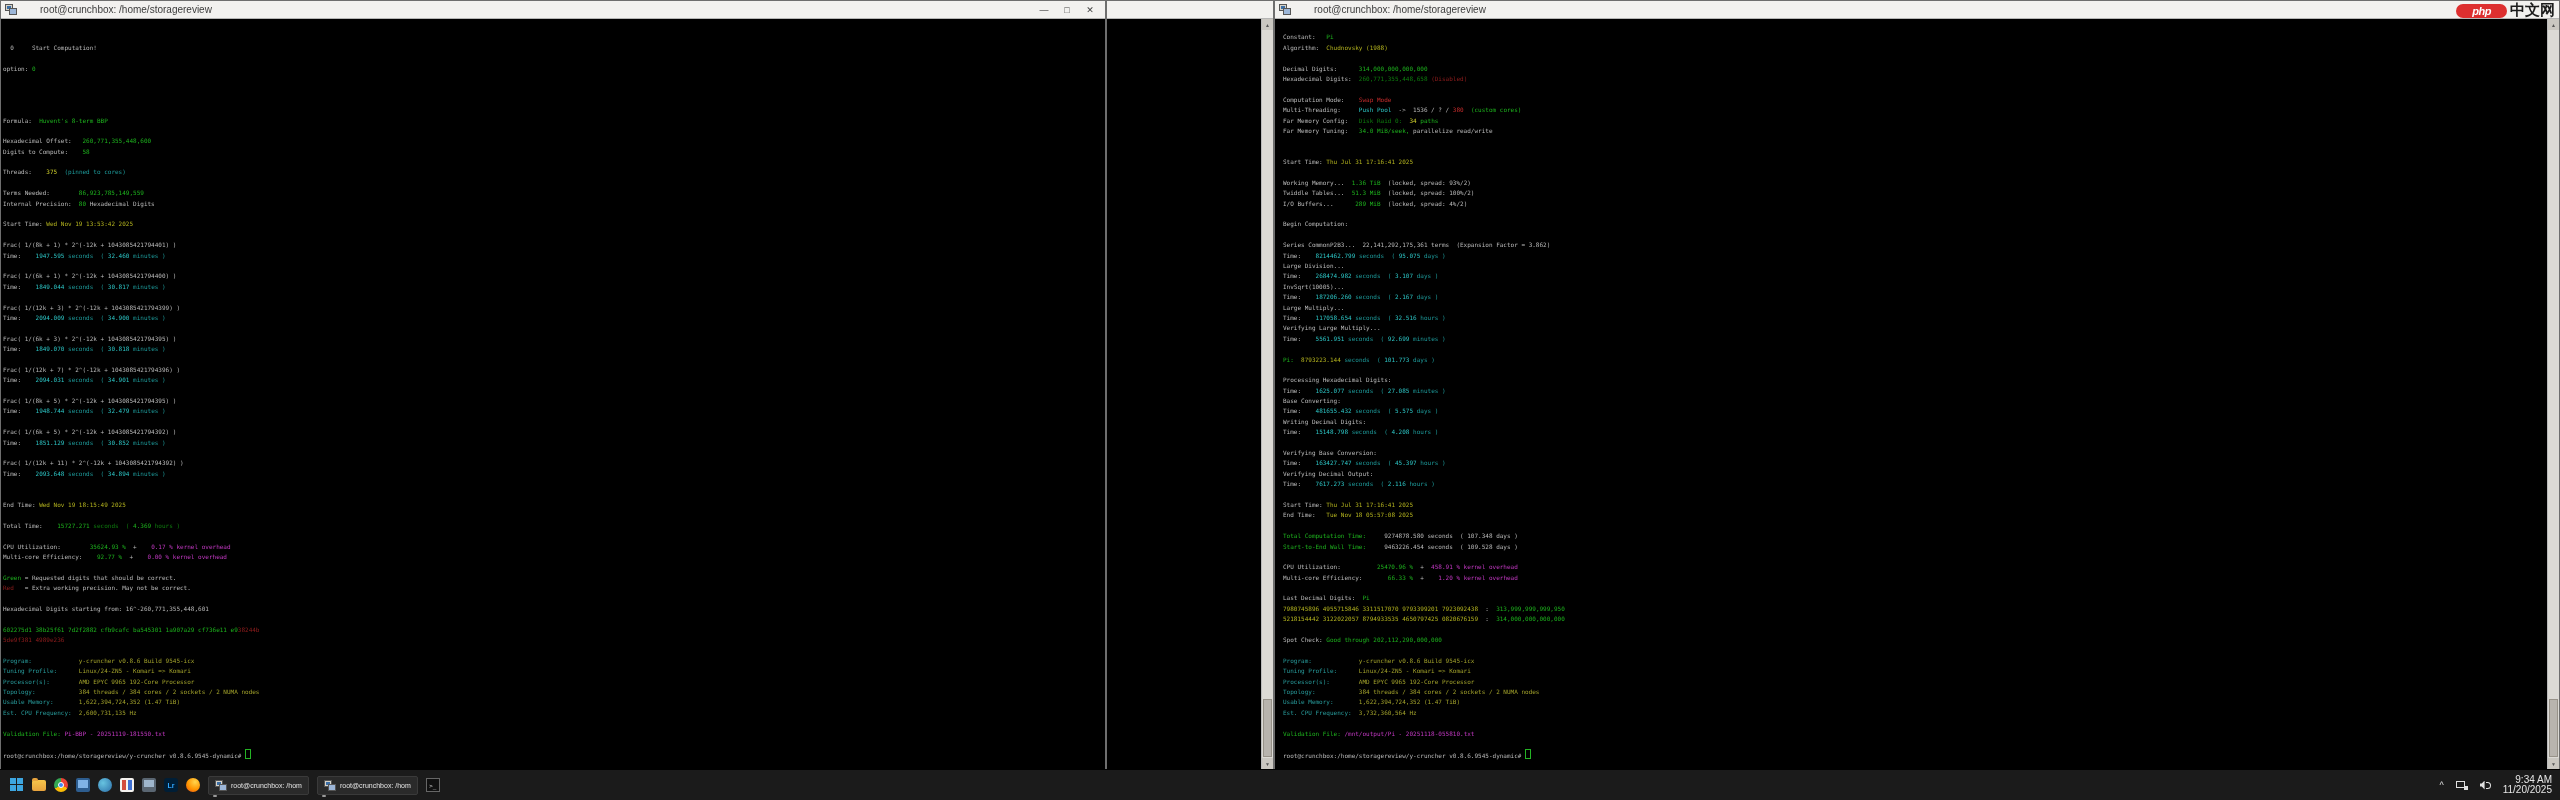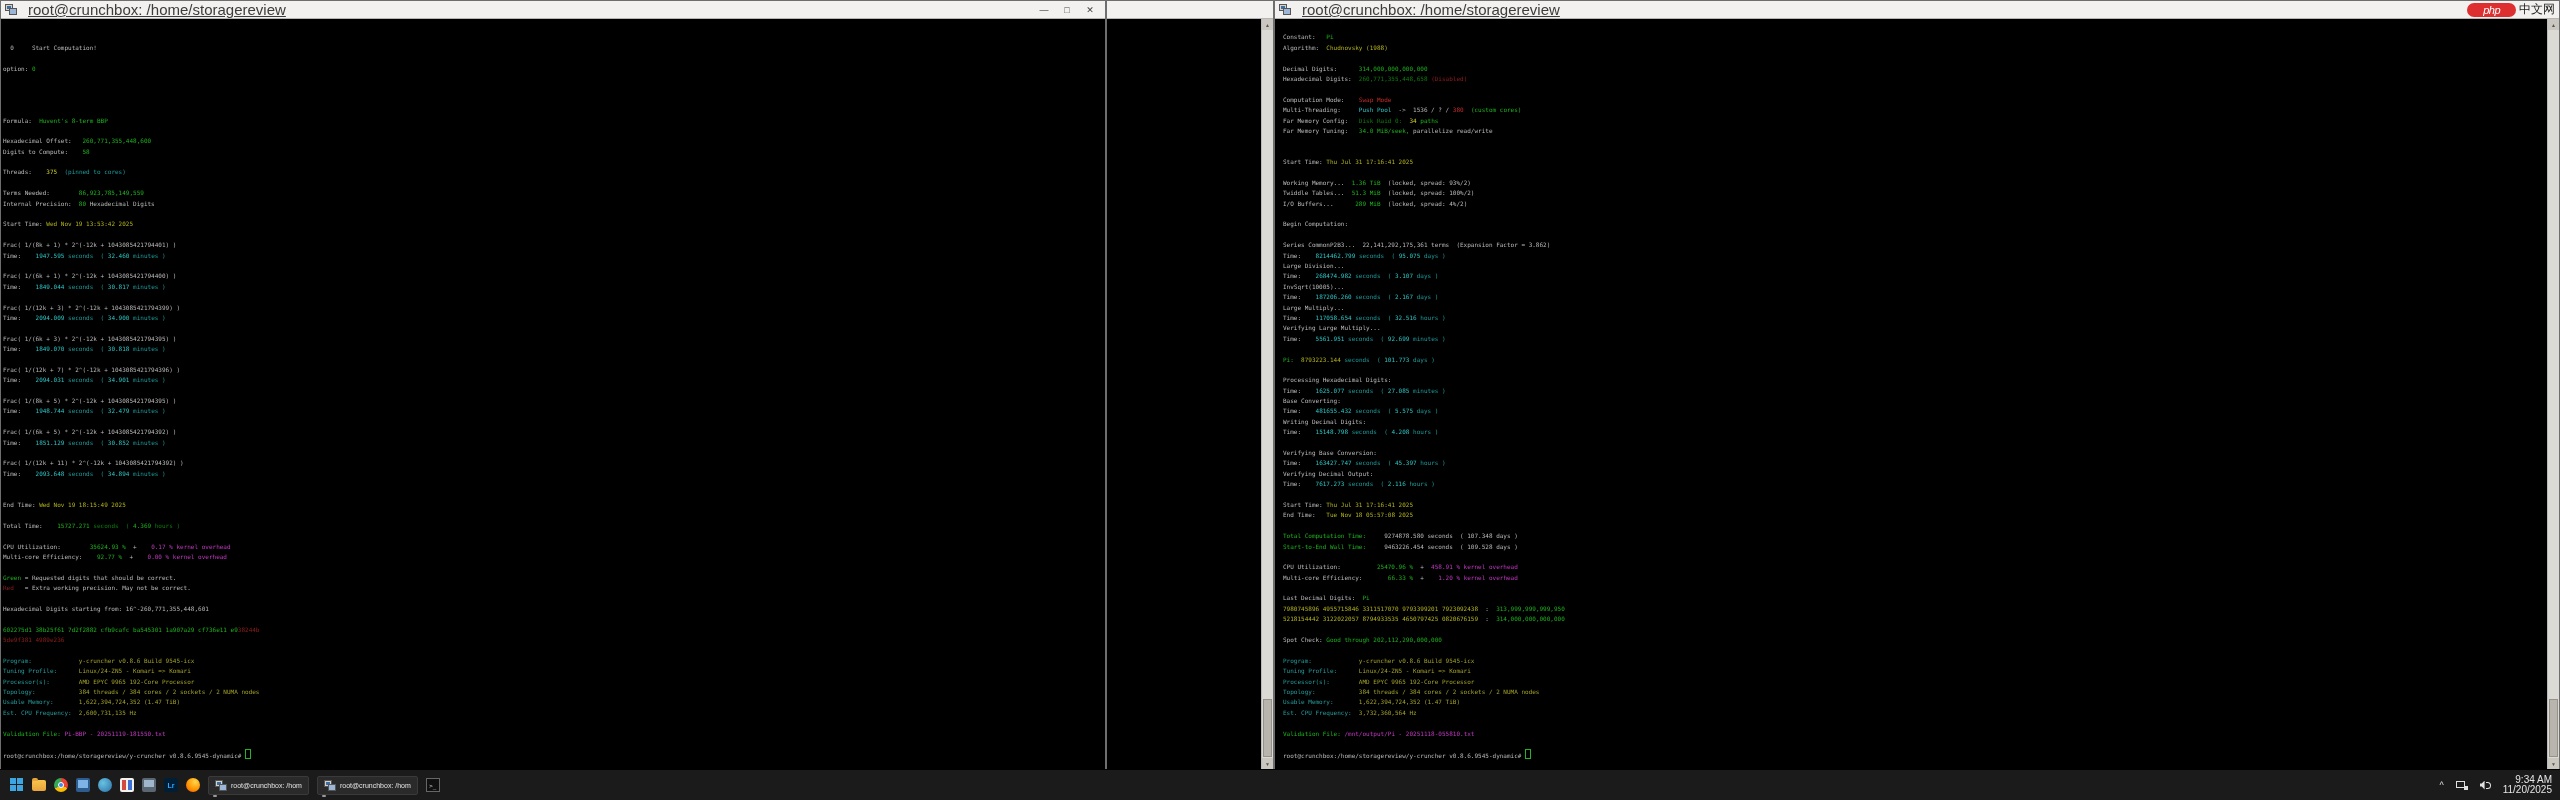--- a/index.html
+++ b/index.html
@@ -1,21 +1,21 @@
 <!DOCTYPE html>
 <html><head>
 <meta charset="utf-8">
 <style>
   html,body{margin:0;padding:0;width:2560px;height:800px;overflow:hidden;background:#161616;
             font-family:"Liberation Sans",sans-serif;}
   
   .window{position:absolute;top:0;height:770px;background:#000;border:1px solid #6e6e6e;box-sizing:border-box;}
   .titlebar{height:18px;background:#f2f1ef;border-bottom:1px solid #b5b5b5;display:flex;align-items:center;
             padding:0 4px;box-sizing:border-box;position:relative;}
-  .title-text{font-size:15px;color:#3c3c3c;margin-left:11px;white-space:nowrap;text-decoration:underline;}
+  .title-text{font-size:10px;color:#3c3c3c;margin-left:23px;white-space:nowrap;}
   .win-controls{position:absolute;top:0;height:18px;display:flex;align-items:center;gap:9px;}
   .win-btn{width:14px;height:14px;display:flex;align-items:center;justify-content:center;
            font-size:9px;color:#444;cursor:default;}
   
   .putty-icon{width:12px;height:11px;position:relative;display:inline-block;flex:none;}
   .putty-icon .m1,.putty-icon .m2{position:absolute;width:8px;height:7px;background:#d6d2c8;border:1px solid #555;box-sizing:border-box;}
   .putty-icon .m1{left:0;top:0;}
   .putty-icon .m2{right:0;bottom:0;background:#9cb6d8;}
   .putty-icon .m1:after{content:"";position:absolute;left:1px;top:1px;right:1px;bottom:1px;background:#3b6ea5;}
   
@@ -29,23 +29,23 @@
   .c-m{color:#c238c2;}  .c-tl{color:#279a9a;} .c-ov{color:#a0a02a;}
   .cursor{display:inline-block;width:4px;height:8px;border:1px solid #24b324;vertical-align:-1px;}
   
   .scrollbar{position:absolute;top:18px;bottom:0;right:0;width:12px;background:#dcdad5;border-left:1px solid #bbb;box-sizing:border-box;}
   .sb-arrow{position:absolute;left:0;right:0;height:11px;background:#cac7c1;color:#555;font-size:5px;
             display:flex;align-items:center;justify-content:center;}
   .sb-up{top:0;} .sb-down{bottom:0;}
   .sb-thumb{position:absolute;left:1px;right:1px;bottom:12px;height:58px;background:#b8b4ae;border:1px solid #979289;box-sizing:border-box;}
   
   .watermark{position:absolute;top:1px;right:5px;display:flex;align-items:center;gap:3px;z-index:50;}
-  .wm-logo{background:#dd2f2f;color:#fff;font-style:italic;font-weight:normal;font-size:11px;
+  .wm-logo{background:#dd2f2f;color:#fff;font-style:italic;font-weight:bold;font-size:11px;
            padding:1px 16px;border-radius:9px;letter-spacing:-0.5px;}
-  .wm-text{color:#1c1c1c;font-weight:normal;font-size:12px;}
+  .wm-text{color:#1c1c1c;font-weight:bold;font-size:15px;}
   
   .taskbar{position:absolute;left:0;right:0;bottom:0;height:30px;background:#1b1b1b;border-top:1px solid #000;
            display:flex;align-items:center;}
   .tb-left{display:flex;align-items:center;gap:8px;padding-left:10px;}
   .tb-icon{width:14px;height:14px;position:relative;flex:none;cursor:default;}
   .start-icon{display:grid;grid-template-columns:6px 6px;grid-template-rows:6px 6px;gap:1px;}
   .start-icon div{background:#3da6e0;}
   .folder-icon{background:linear-gradient(#f7c64b,#e8a33d);border-radius:2px;height:11px;margin-top:2px;position:relative;}
   .folder-icon:before{content:"";position:absolute;top:-2px;left:0;width:6px;height:3px;background:#e8a33d;border-radius:2px 2px 0 0;}
   .chrome-icon{border-radius:50%;background:conic-gradient(#ea4335 0 33%,#fbbc05 0 66%,#34a853 0 100%);position:relative;}

